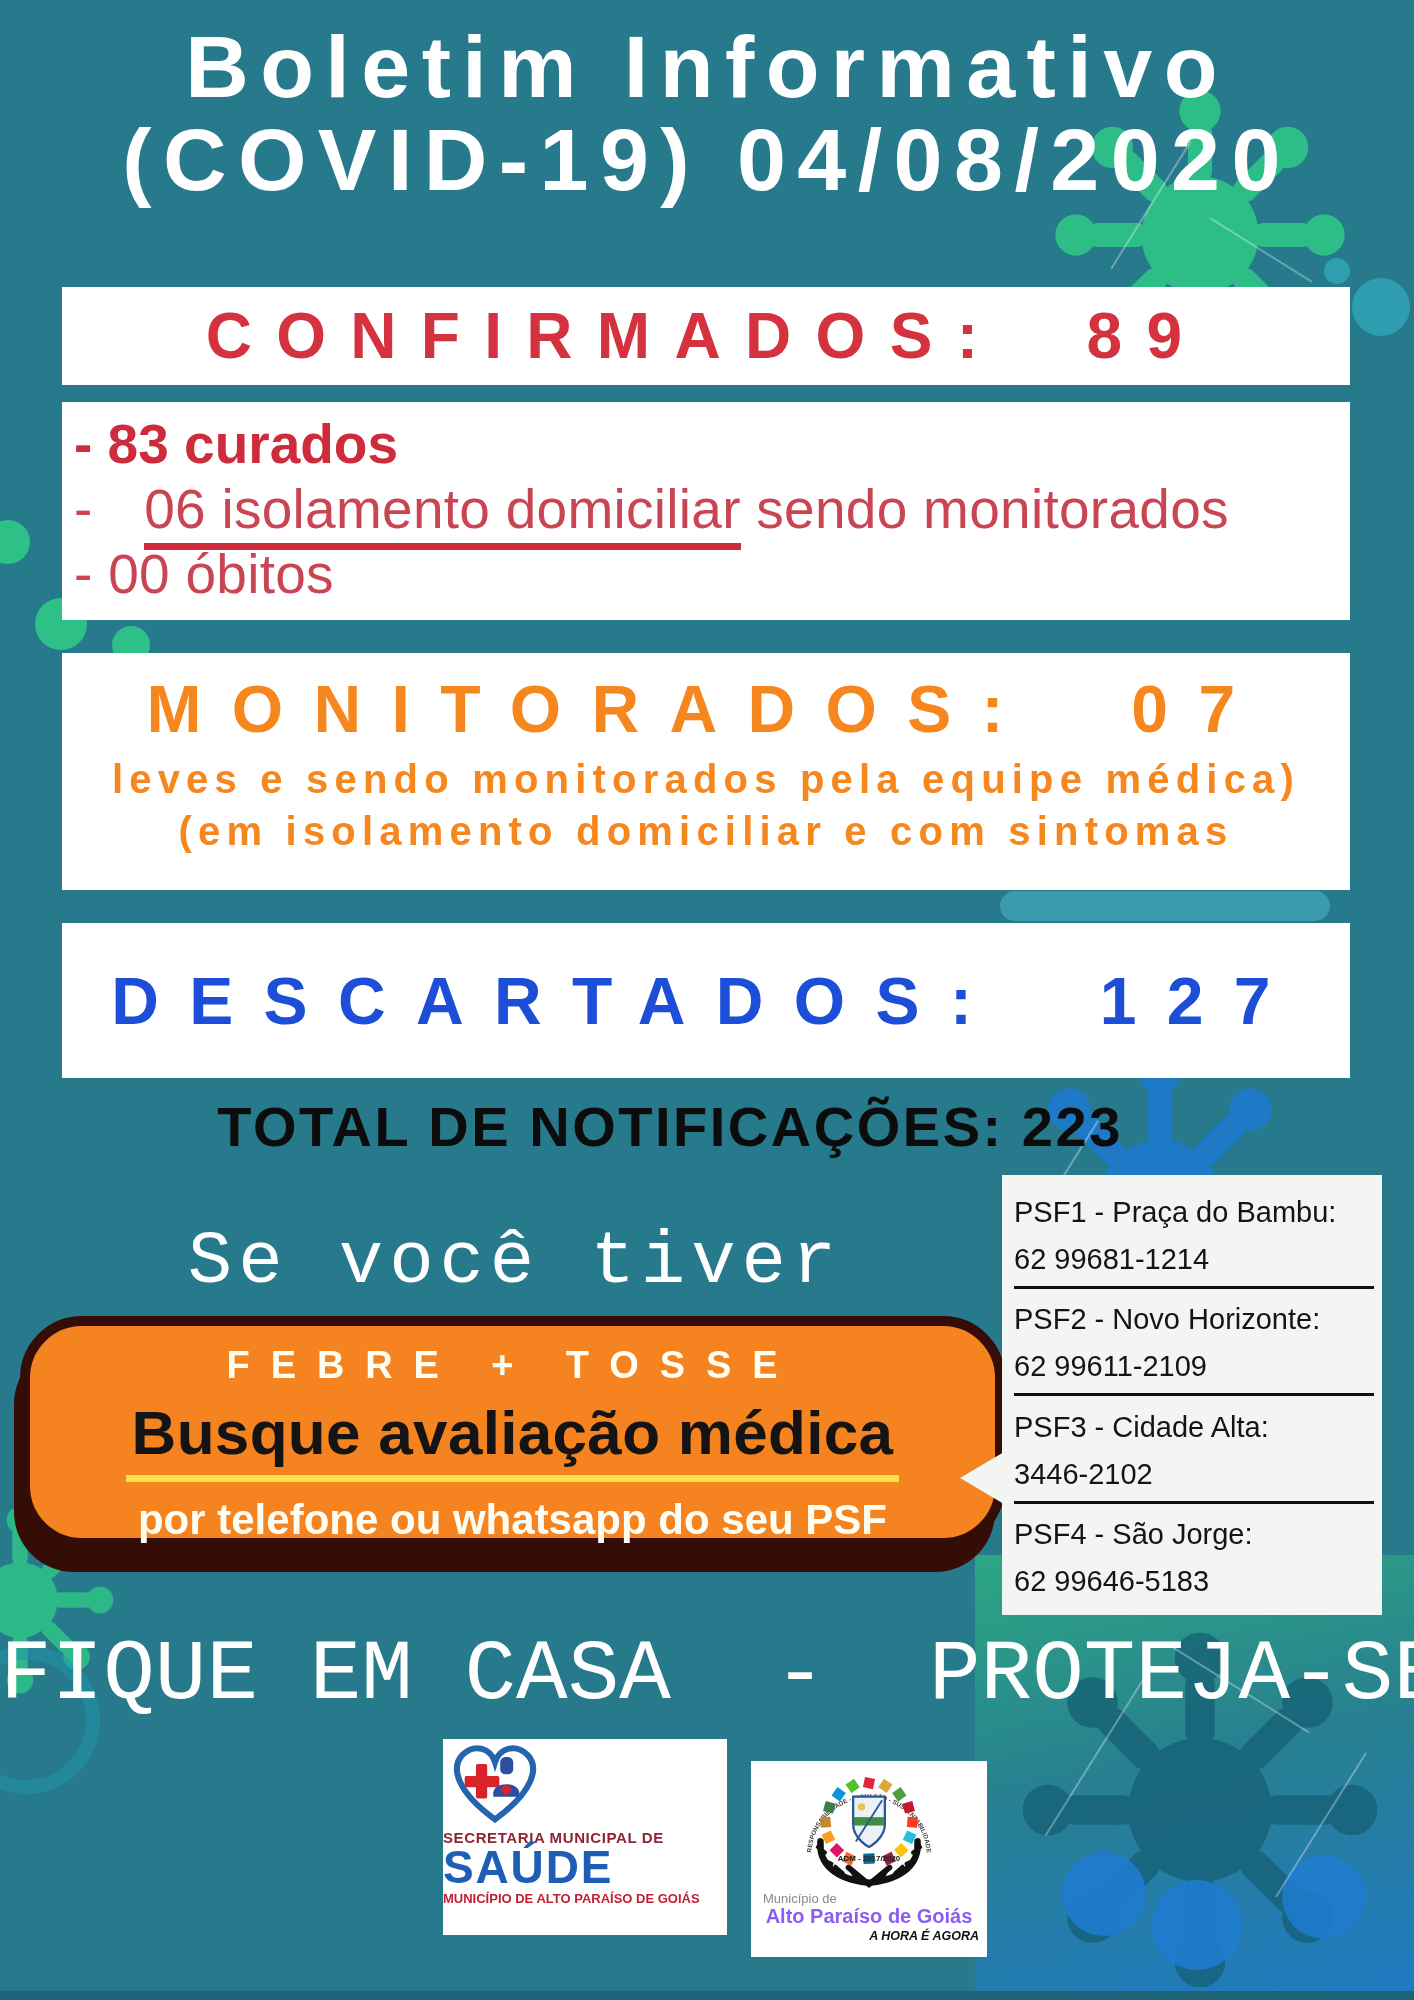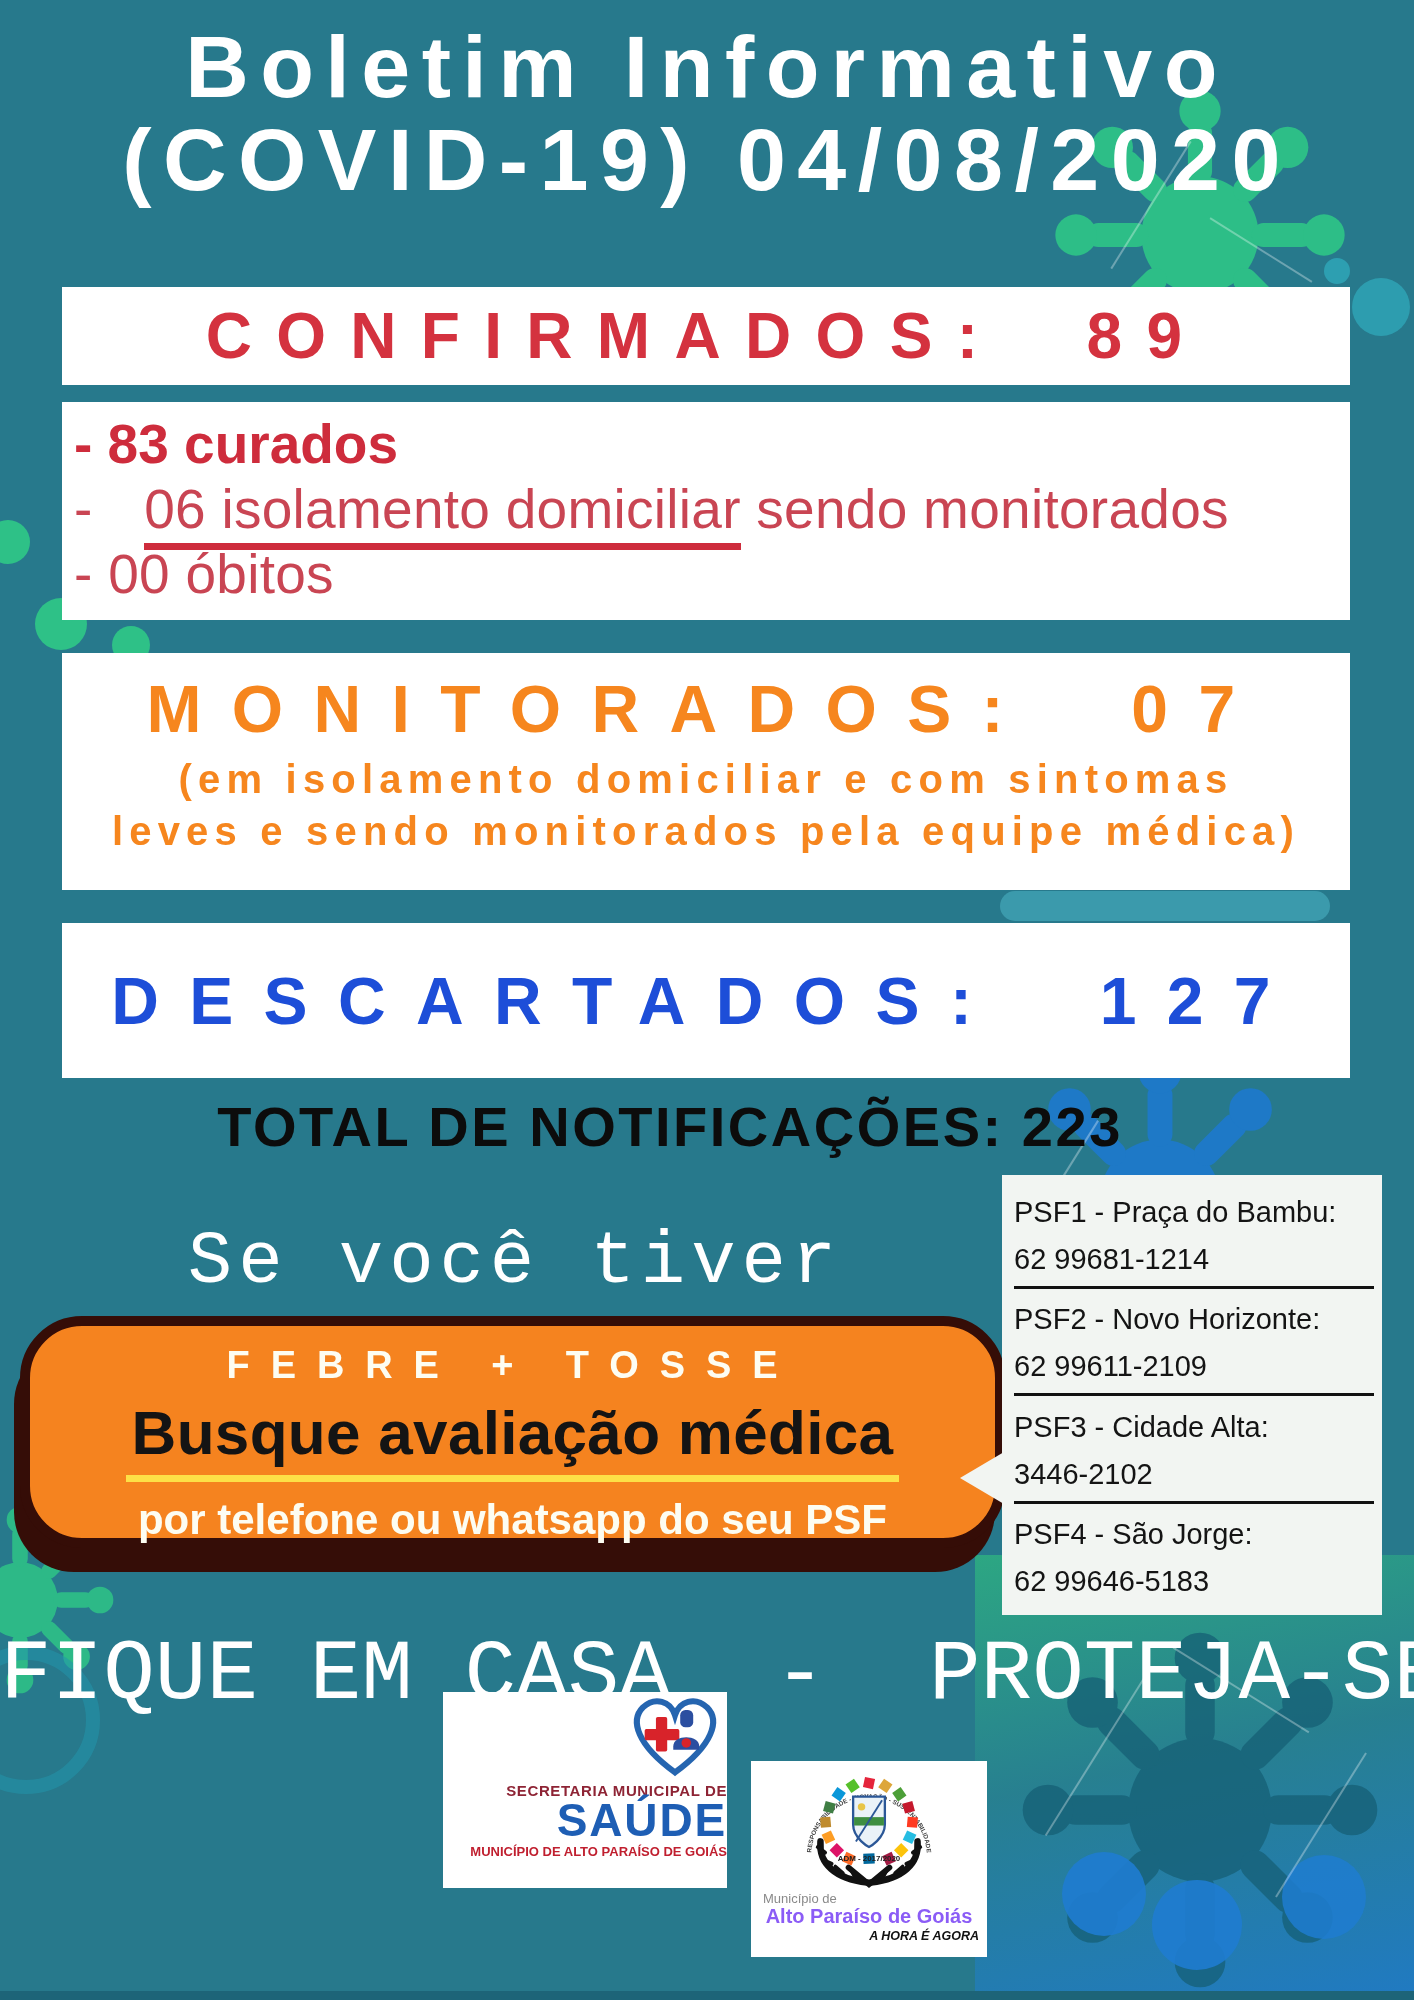--- a/index.html
+++ b/index.html
@@ -87,21 +87,21 @@
 
   
   .slogan{
     position:absolute; top:1626px; left:0; width:100%; z-index:2;
     text-align:center; color:#FFFFFF;
     font-family:"Liberation Mono", monospace; font-size:86px; white-space:pre;
   }
 
   
   .logo-card{position:absolute; background:#FFFFFF; z-index:2;}
-  .logo-saude{left:443px; top:1692px; width:284px; height:196px; text-align:right;}
+  .logo-saude{left:443px; top:1739px; width:284px; height:196px; text-align:left;}
   .logo-saude .l1{color:#8E2435; font-size:15px; font-weight:700; letter-spacing:.04em; margin-top:-2px;}
   .logo-saude .l2{color:#1E5EB4; font-size:46px; font-weight:800; letter-spacing:.04em; line-height:.92;}
   .logo-saude .l3{color:#C01F2F; font-size:13px; font-weight:700; margin-top:3px; white-space:nowrap;}
 
   .logo-municipio{left:751px; top:1761px; width:236px; height:196px;}
   .logo-municipio .pre{position:absolute; left:12px; top:130px; color:#8a8a8a; font-size:13px; font-weight:400;}
   .logo-municipio .name{position:absolute; left:0; top:144px; width:100%; text-align:center; color:#8b5cf6; font-size:20px; font-weight:800; white-space:nowrap;}
   .logo-municipio .motto{position:absolute; right:8px; top:168px; color:#111; font-size:12.5px; font-weight:800; font-style:italic;}
   .emblem{position:absolute; left:43px; top:2px;}
 </style>
@@ -197,22 +197,22 @@
 
   <section class="box box-details">
     <div class="bold-line">- 83 curados</div>
     <div class="thin-line"><span>- </span><span class="u">06 isolamento domiciliar</span><span> sendo monitorados</span></div>
     <div class="thin-line">- 00 óbitos</div>
   </section>
 
   <section class="box box-monitorados">
     <span class="box-title">MONITORADOS:  07</span>
     <div class="subtitle">
+      <div>leves e sendo monitorados pela equipe médica)</div>
       <div>(em isolamento domiciliar e com sintomas</div>
-      <div>leves e sendo monitorados pela equipe médica)</div>
     </div>
   </section>
 
   <section class="box box-descartados">
     <span class="box-title">DESCARTADOS:  127</span>
   </section>
 
   <div class="total-line">TOTAL DE NOTIFICAÇÕES: 223</div>
 
   <div class="intro-line">Se você tiver</div>

